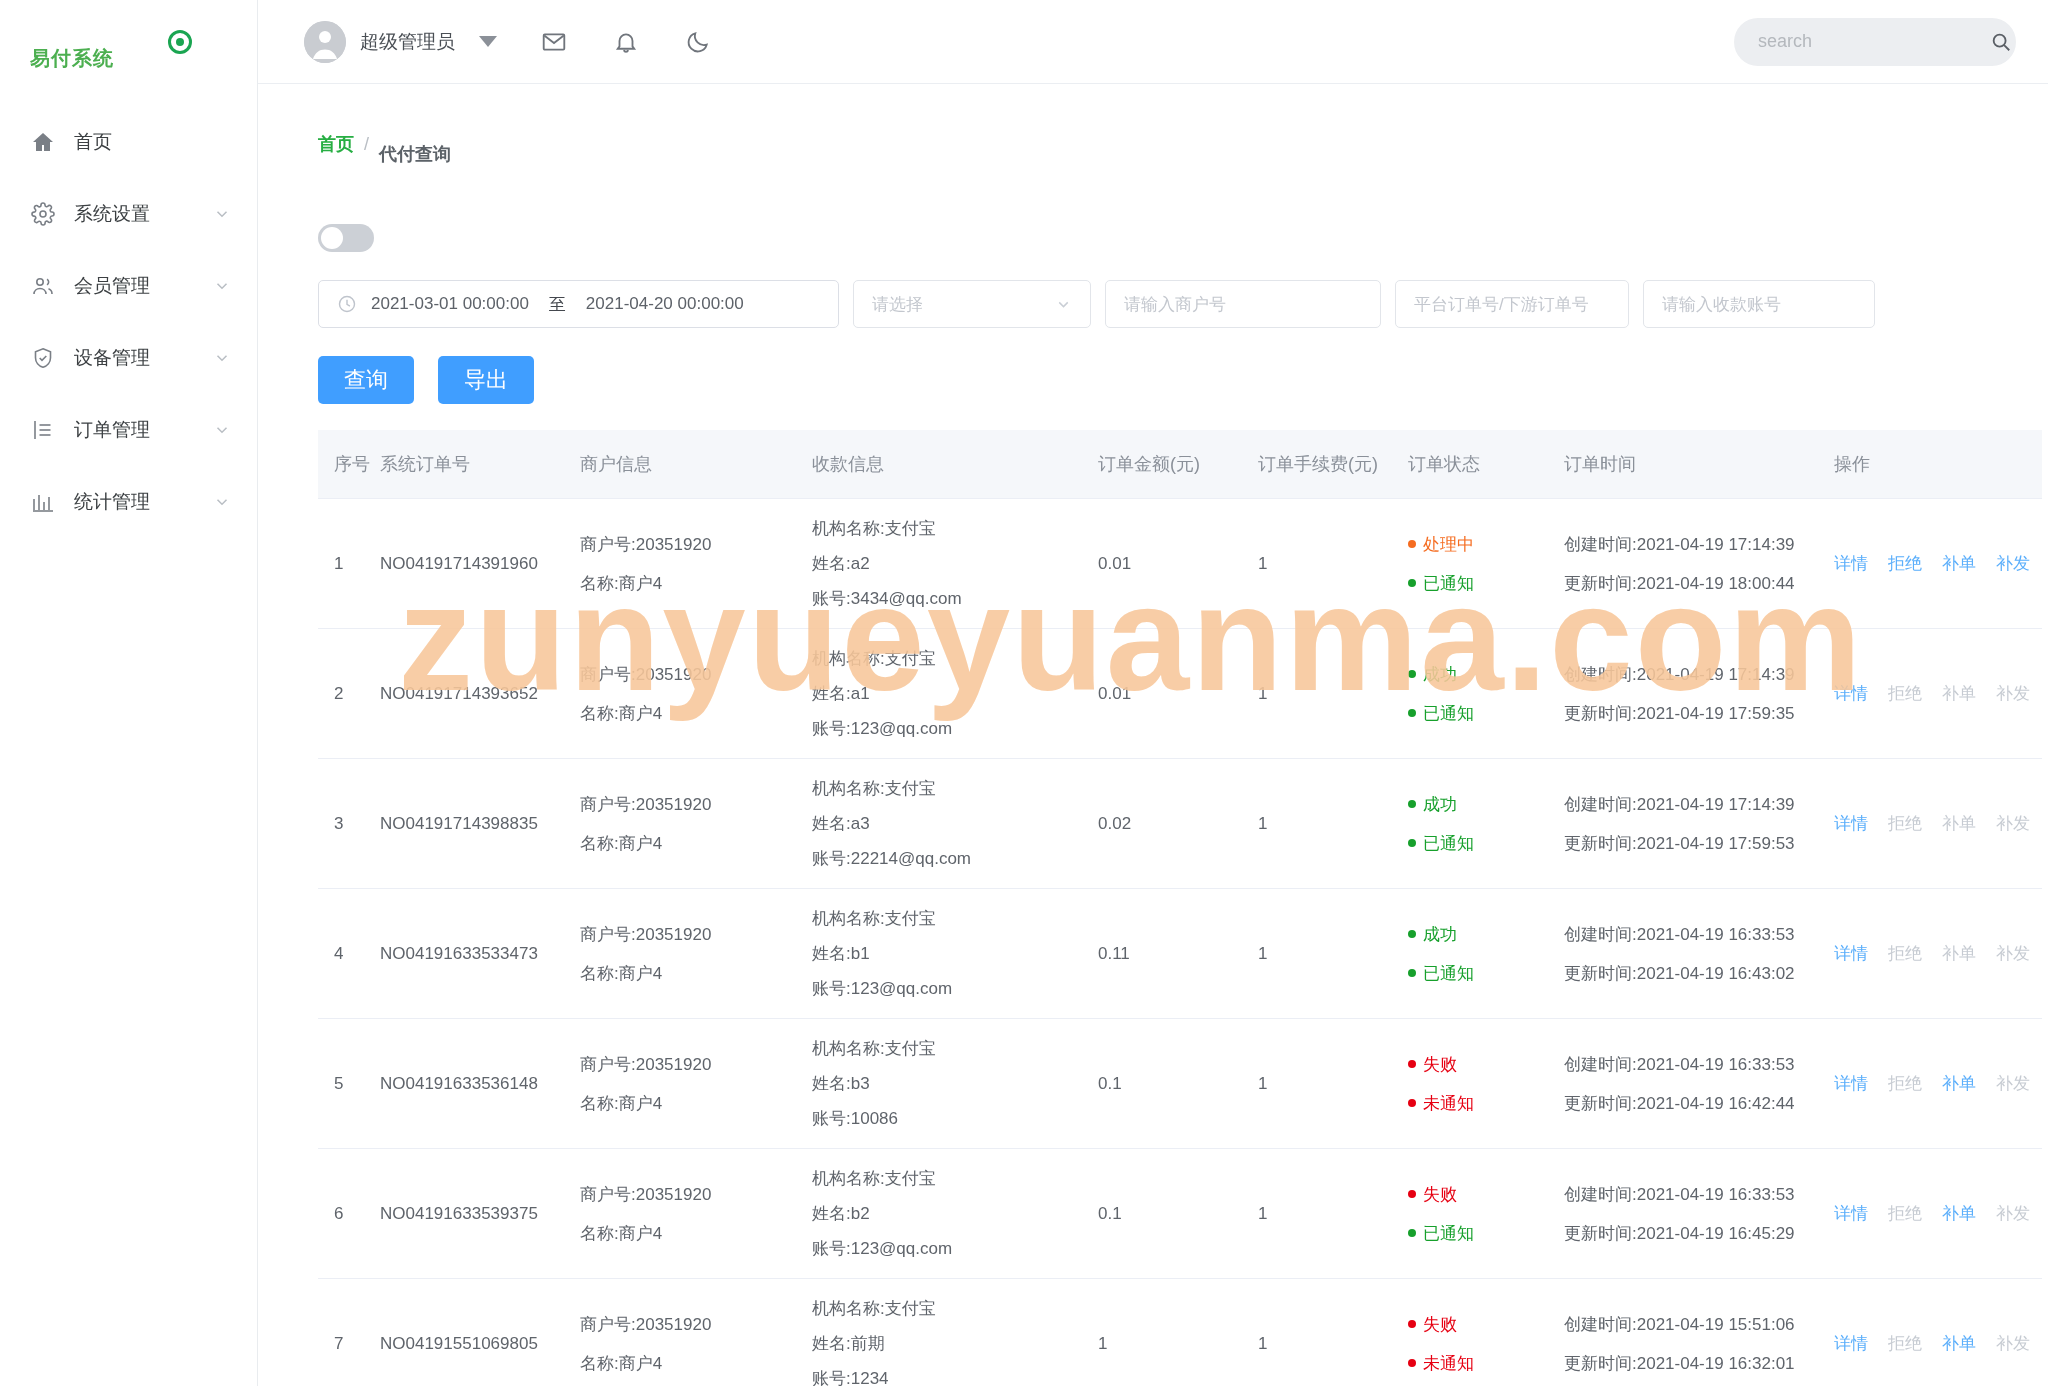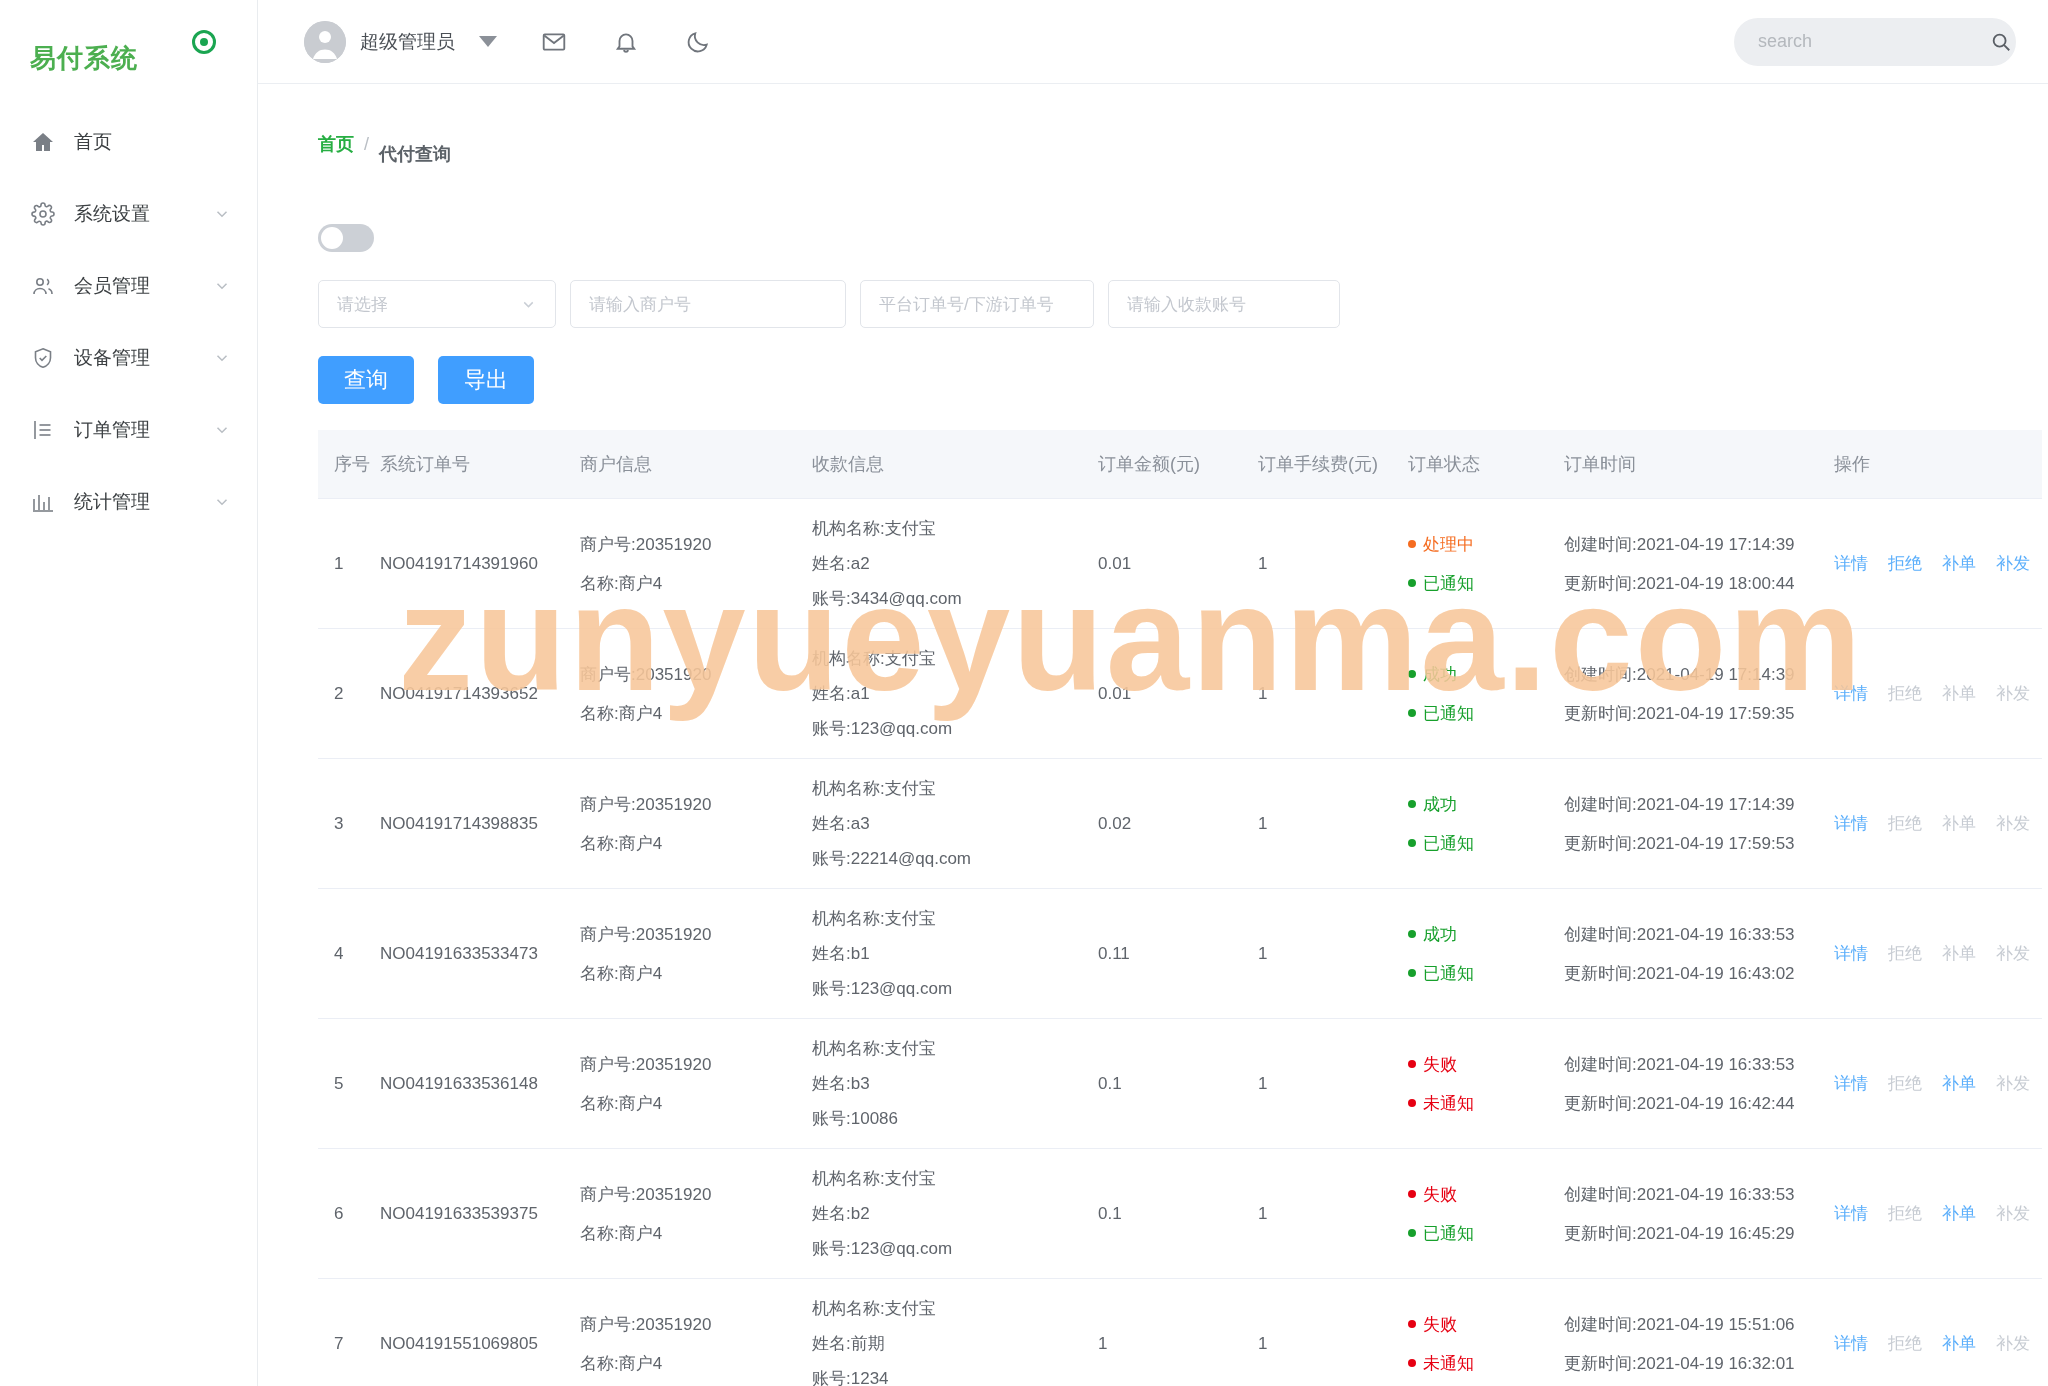--- a/index.html
+++ b/index.html
@@ -17,21 +17,21 @@
     width: 258px; min-width: 258px; height: 1386px;
     background: #ffffff;
     border-right: 1px solid #e9ecef;
     position: relative; z-index: 5;
   }
   .brand {
     height: 84px; display: flex; align-items: center;
     padding: 0 30px; gap: 54px;
   }
   .brand-title {
-    font-size: 26px; font-weight: bold; color: #4caf50;
+    font-size: 20px; font-weight: bold; color: #4caf50;
     letter-spacing: 1px;
     margin-top: 32px;
   }
   .brand-dot {
     width: 24px; height: 24px; border-radius: 50%;
     border: 3px solid #1aa551; display: flex;
     align-items: center; justify-content: center;
   }
   .brand-dot i { width: 8px; height: 8px; border-radius: 50%; background: #1aa551; display: block; }
 
@@ -347,20 +347,31 @@
       <span class="crumb-sep">/</span>
       <span class="crumb-cur">代付查询</span>
     </div>
 
     <div class="filters">
       <div class="toggle">
           <i></i>
         </div>
 
       <div class="filter-row">
+        <div class="date-box">
+          <span class="clk">
+            <svg viewBox="0 0 24 24" fill="none" stroke="currentColor" stroke-width="1.7">
+                <circle cx="12" cy="12" r="9"></circle>
+                <path d="M12 7v5.5l3.5 2"></path>
+              </svg>
+          </span>
+          <span class="date-txt">2021-03-01 00:00:00</span>
+          <span class="date-sep">至</span>
+          <span class="date-txt">2021-04-20 00:00:00</span>
+        </div>
 
         <div class="f-input f-select">
           <span>请选择</span>
           <span class="chev">
             <svg viewBox="0 0 24 24" fill="none" stroke="currentColor" stroke-width="2">
                 <path d="M6 9l6 6 6-6"></path>
               </svg>
           </span>
         </div>
 

